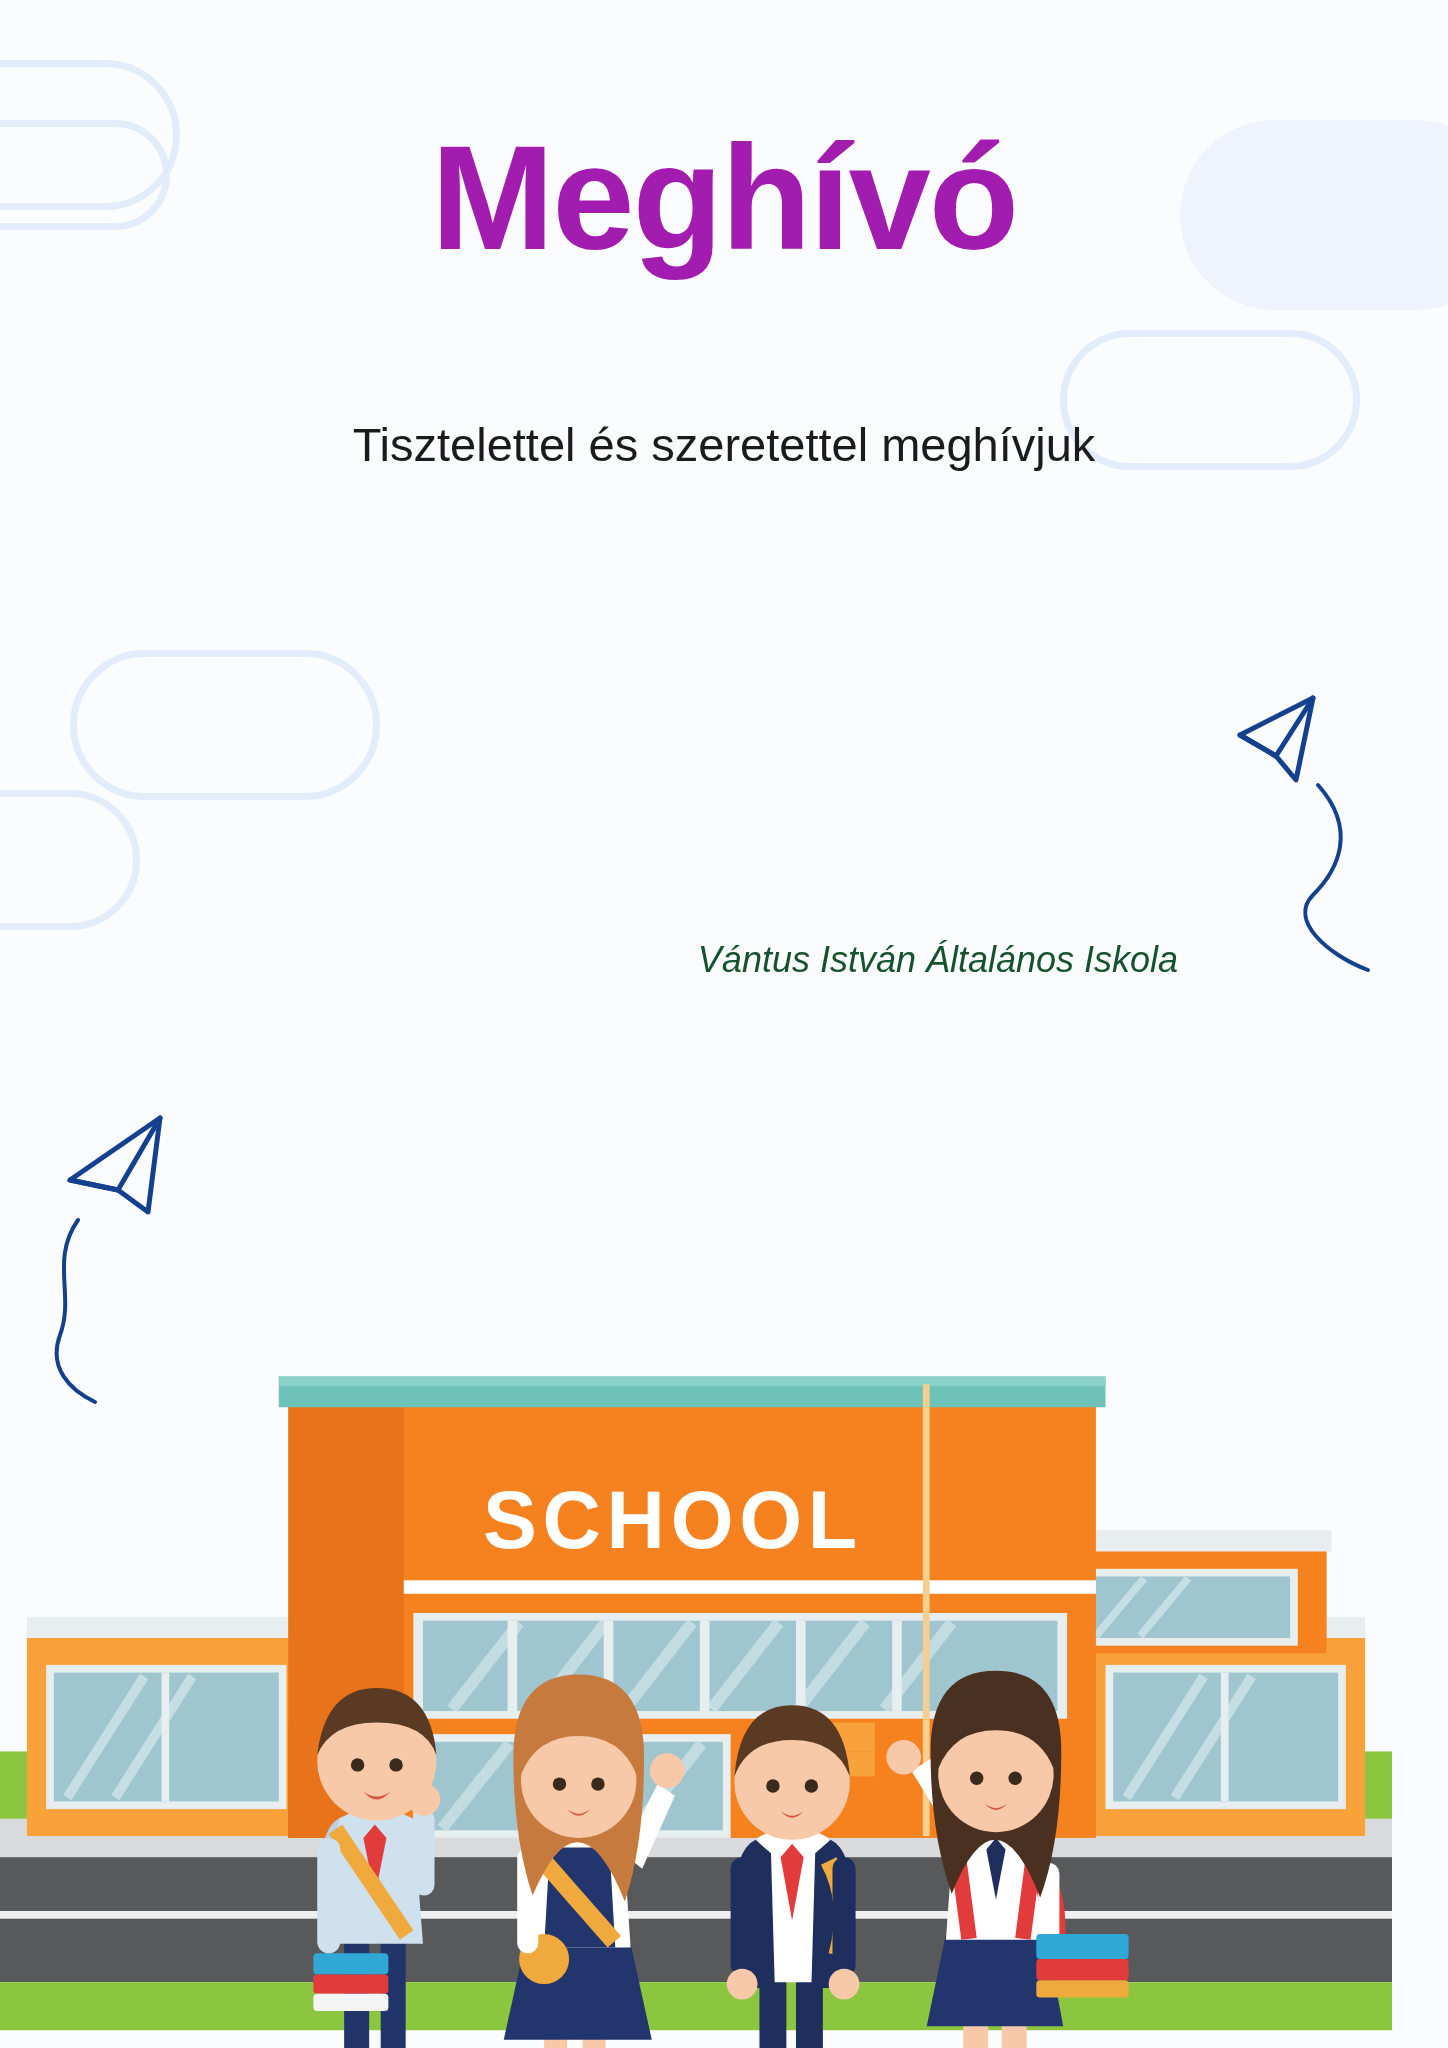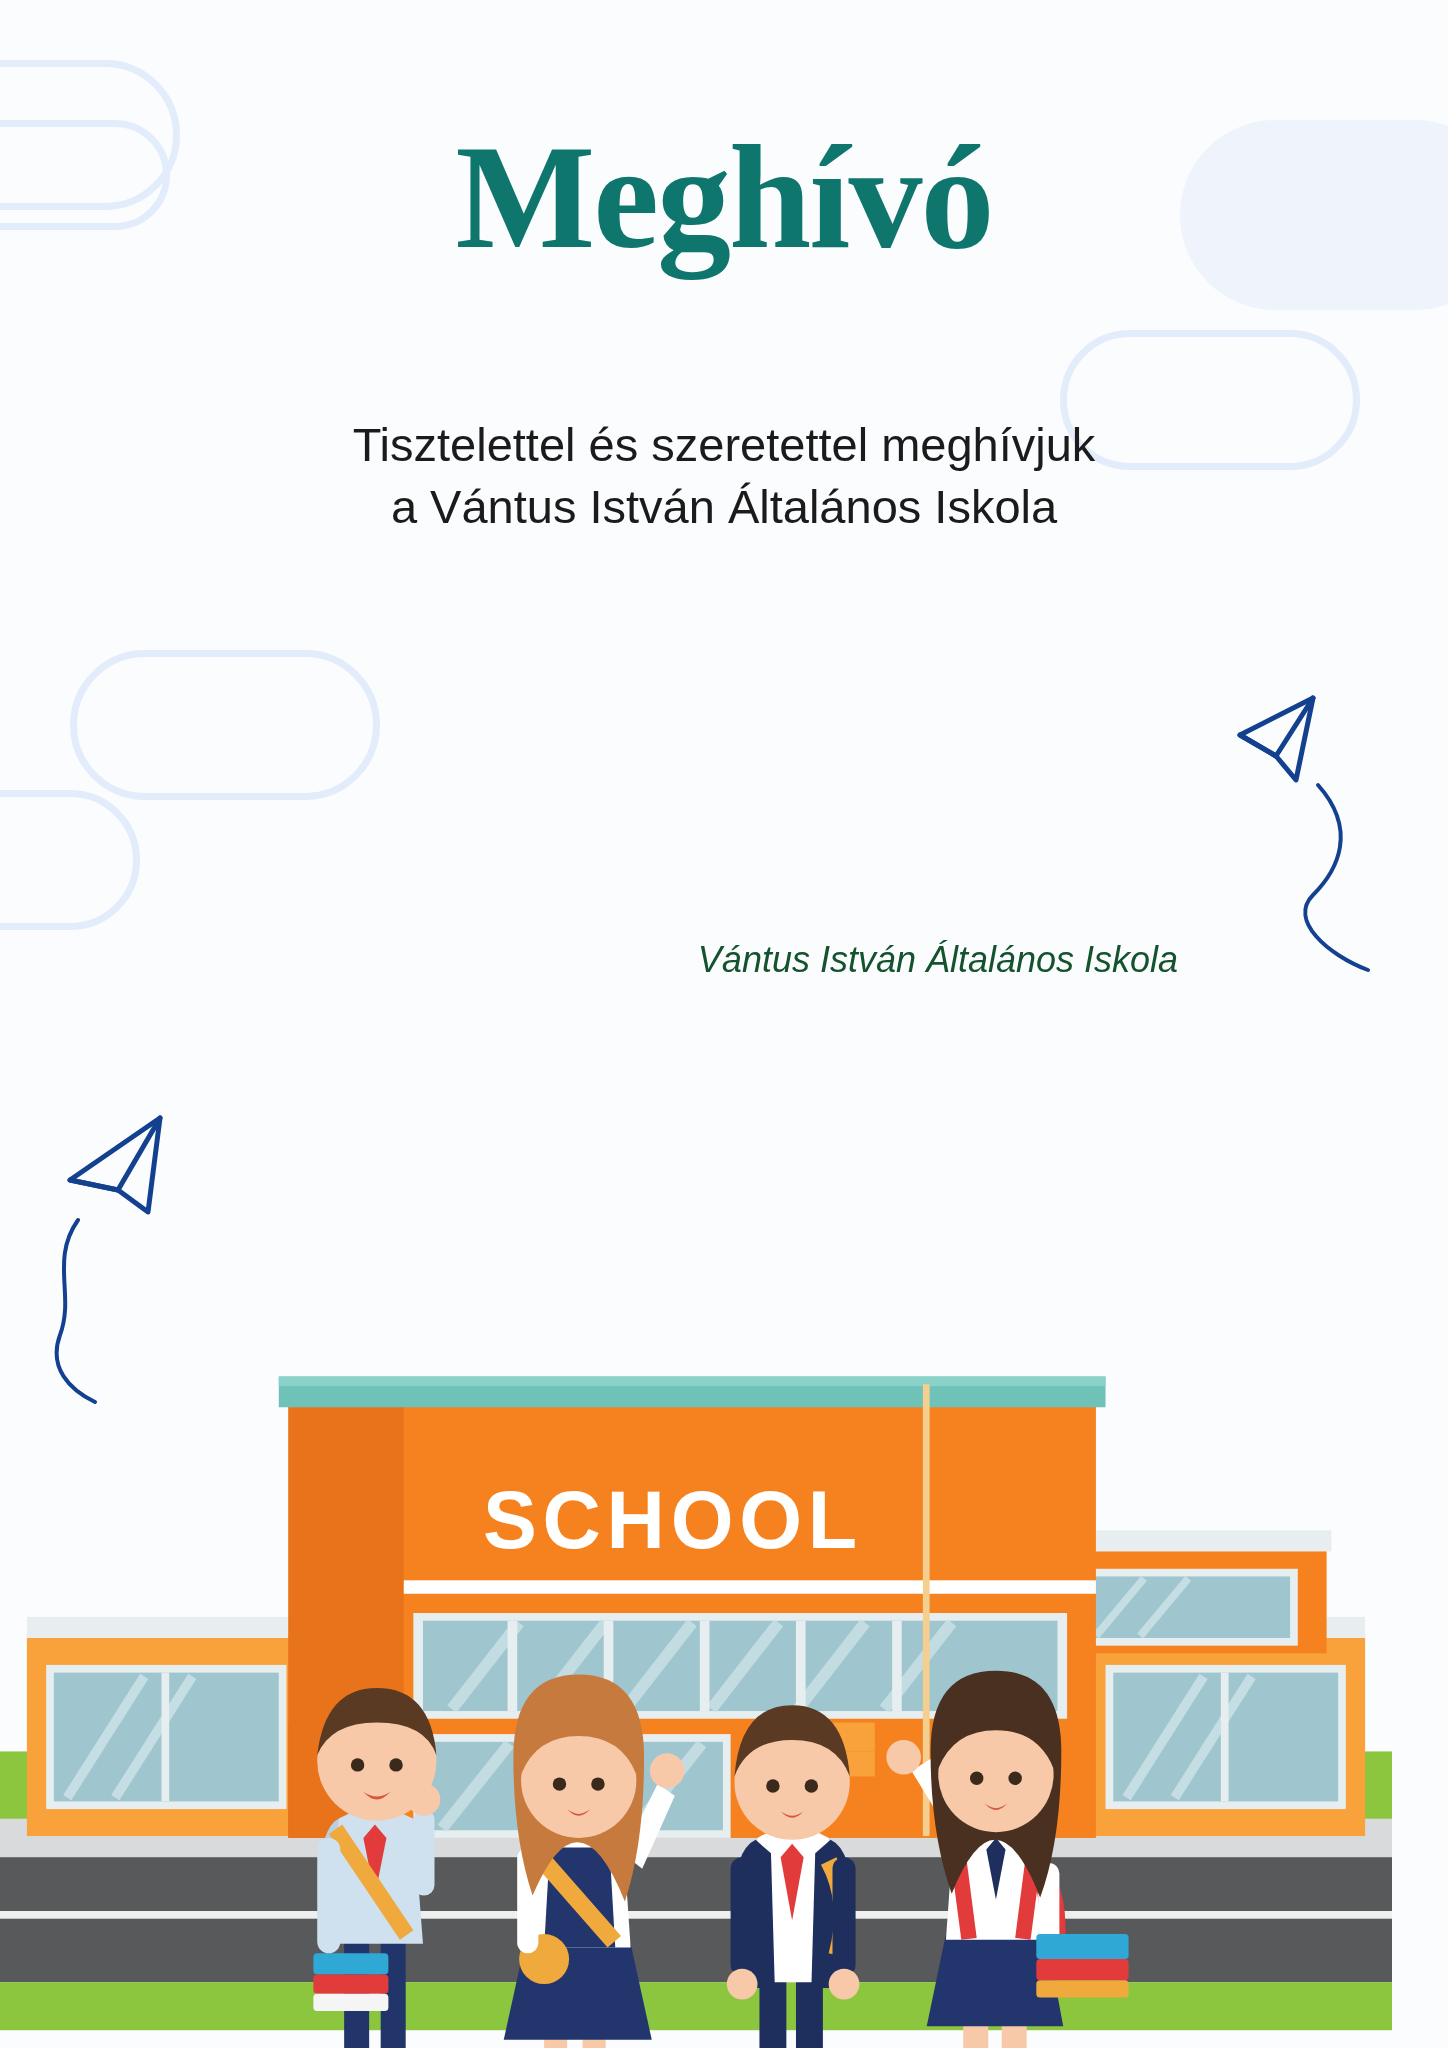--- a/index.html
+++ b/index.html
@@ -34,23 +34,22 @@
   
   .title {
     position: absolute;
     top: 120px;
     left: 0;
     width: 100%;
     text-align: center;
     font-size: 148px;
     line-height: 1.05;
     font-weight: 800;
-    color: #0f766e;
+    color: #a21caf;
     letter-spacing: -2px;
-    font-family: Liberation Serif, serif;
   }
 
   
   .invite-body {
     position: absolute;
     top: 390px;
     left: 120px;
     width: 1208px;
     text-align: center;
     font-size: 47px;
@@ -96,21 +95,20 @@
   <div class="cloud" style="left:-60px; top:120px; width:230px; height:110px; border-radius:90px;"></div>
   <div class="cloud filled" style="left:1180px; top:120px; width:330px; height:190px;"></div>
   <div class="cloud" style="left:1060px; top:330px; width:300px; height:140px;"></div>
   <div class="cloud" style="left:70px; top:650px; width:310px; height:150px;"></div>
   <div class="cloud" style="left:-140px; top:790px; width:280px; height:140px;"></div>
 
   <div class="title">Meghívó</div>
 
   <div class="invite-body">
     <span class="line">Tisztelettel és szeretettel meghívjuk</span>
-    <span class="line">a Vántus István Általános Iskola</span>
   </div>
 
   <div class="signature">
     <span class="line">Vántus István Általános Iskola</span>
   </div>
 
   <div class="plane" style="right:40px; top:680px; width:190px; height:300px;">
     <svg viewBox="0 0 190 300" xmlns="http://www.w3.org/2000/svg">
       <g fill="none" stroke="#13418f" stroke-width="5" stroke-linejoin="round" stroke-linecap="round">
         <path d="M22 55 L95 18 L78 100 L58 76 Z"></path>

